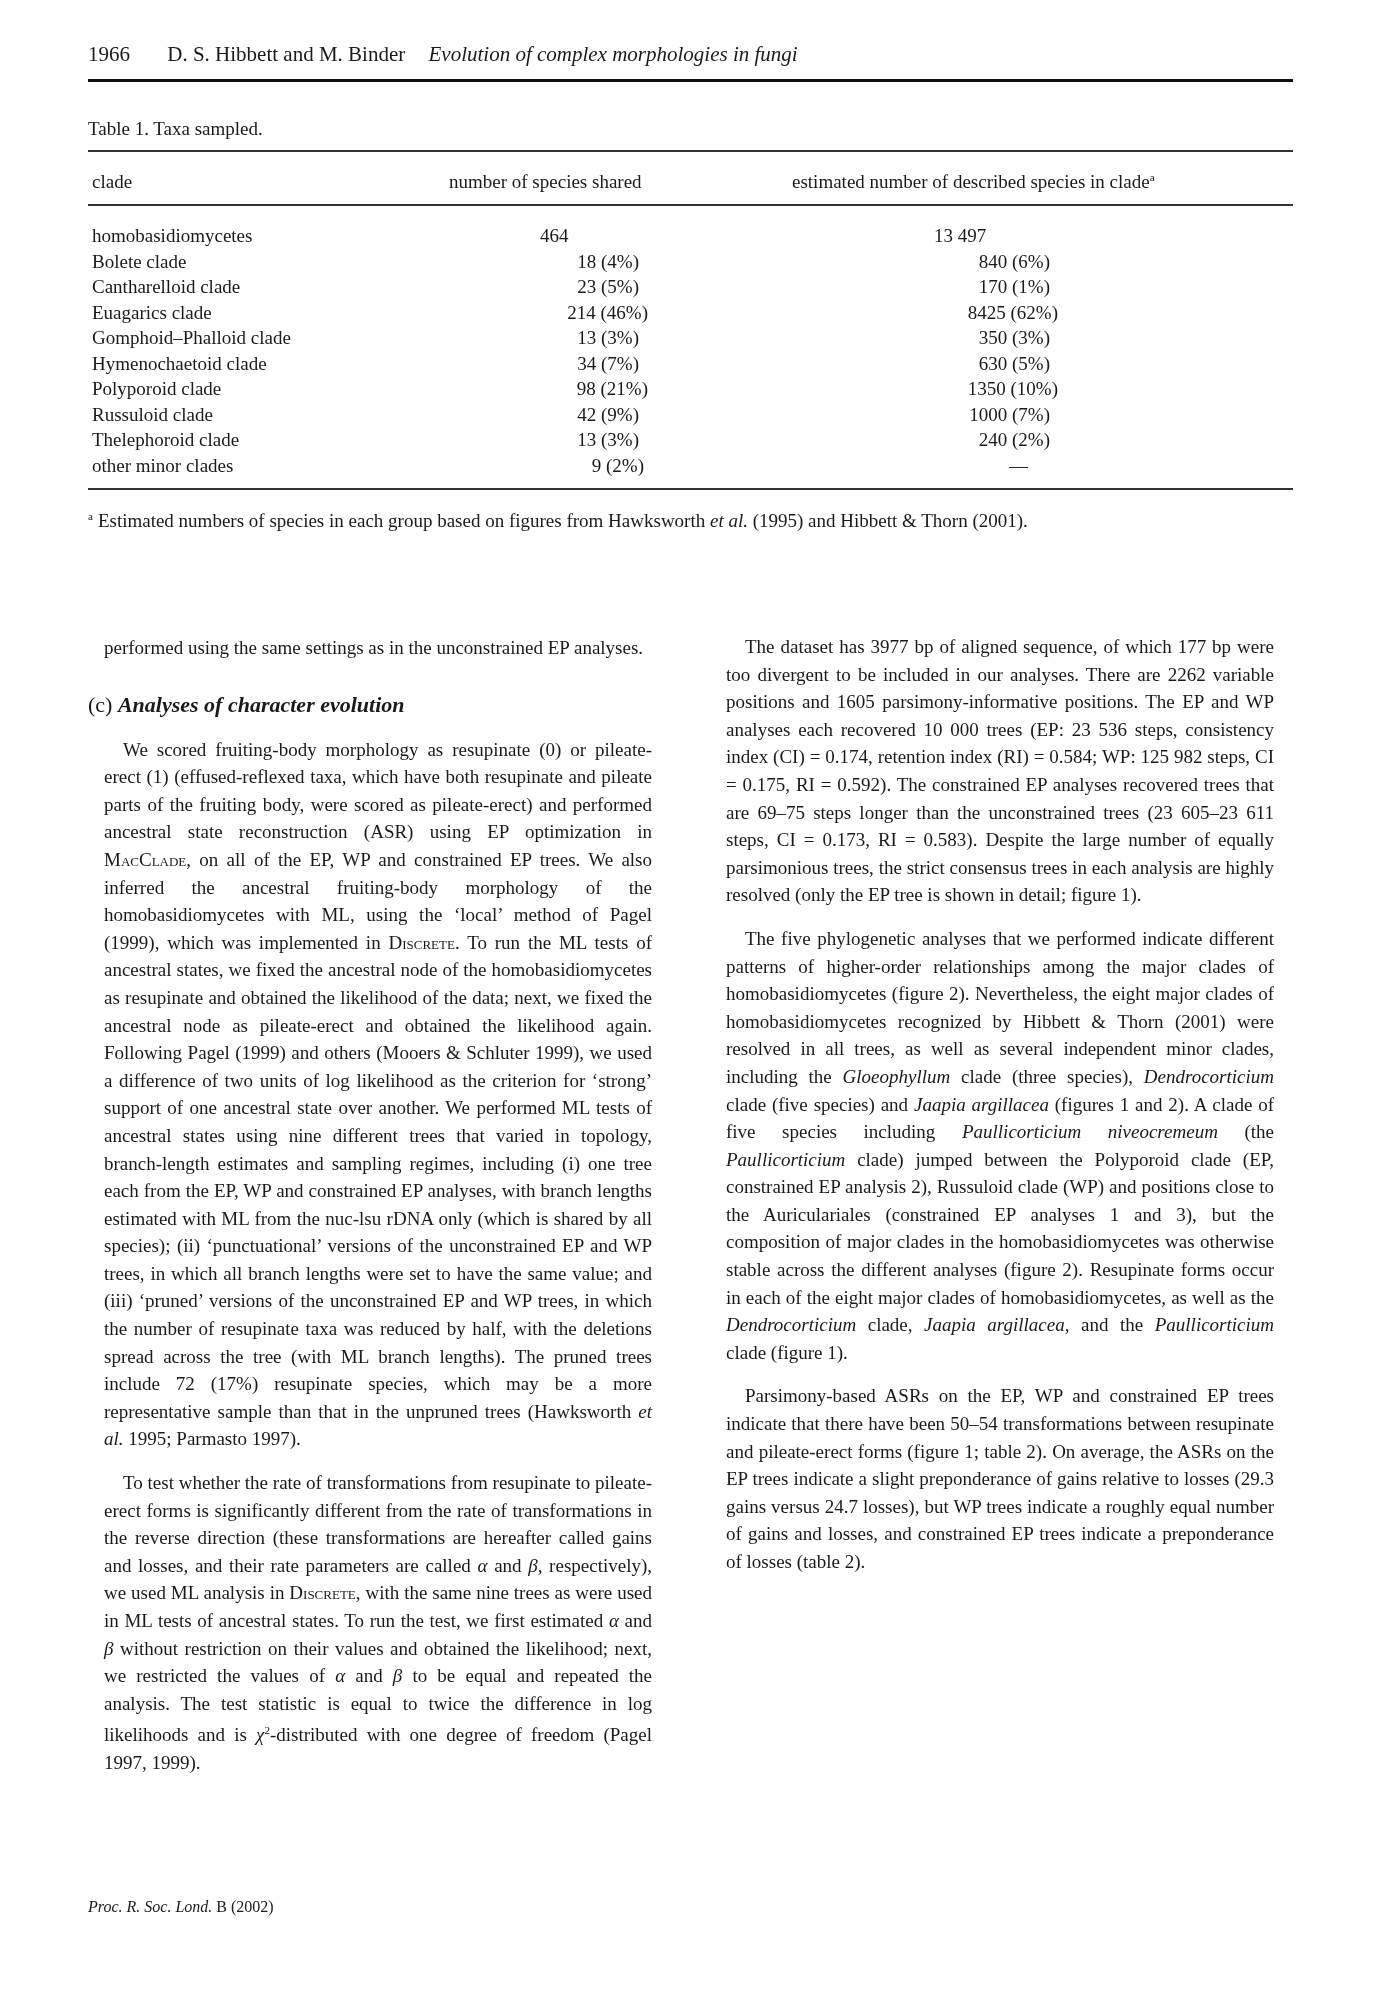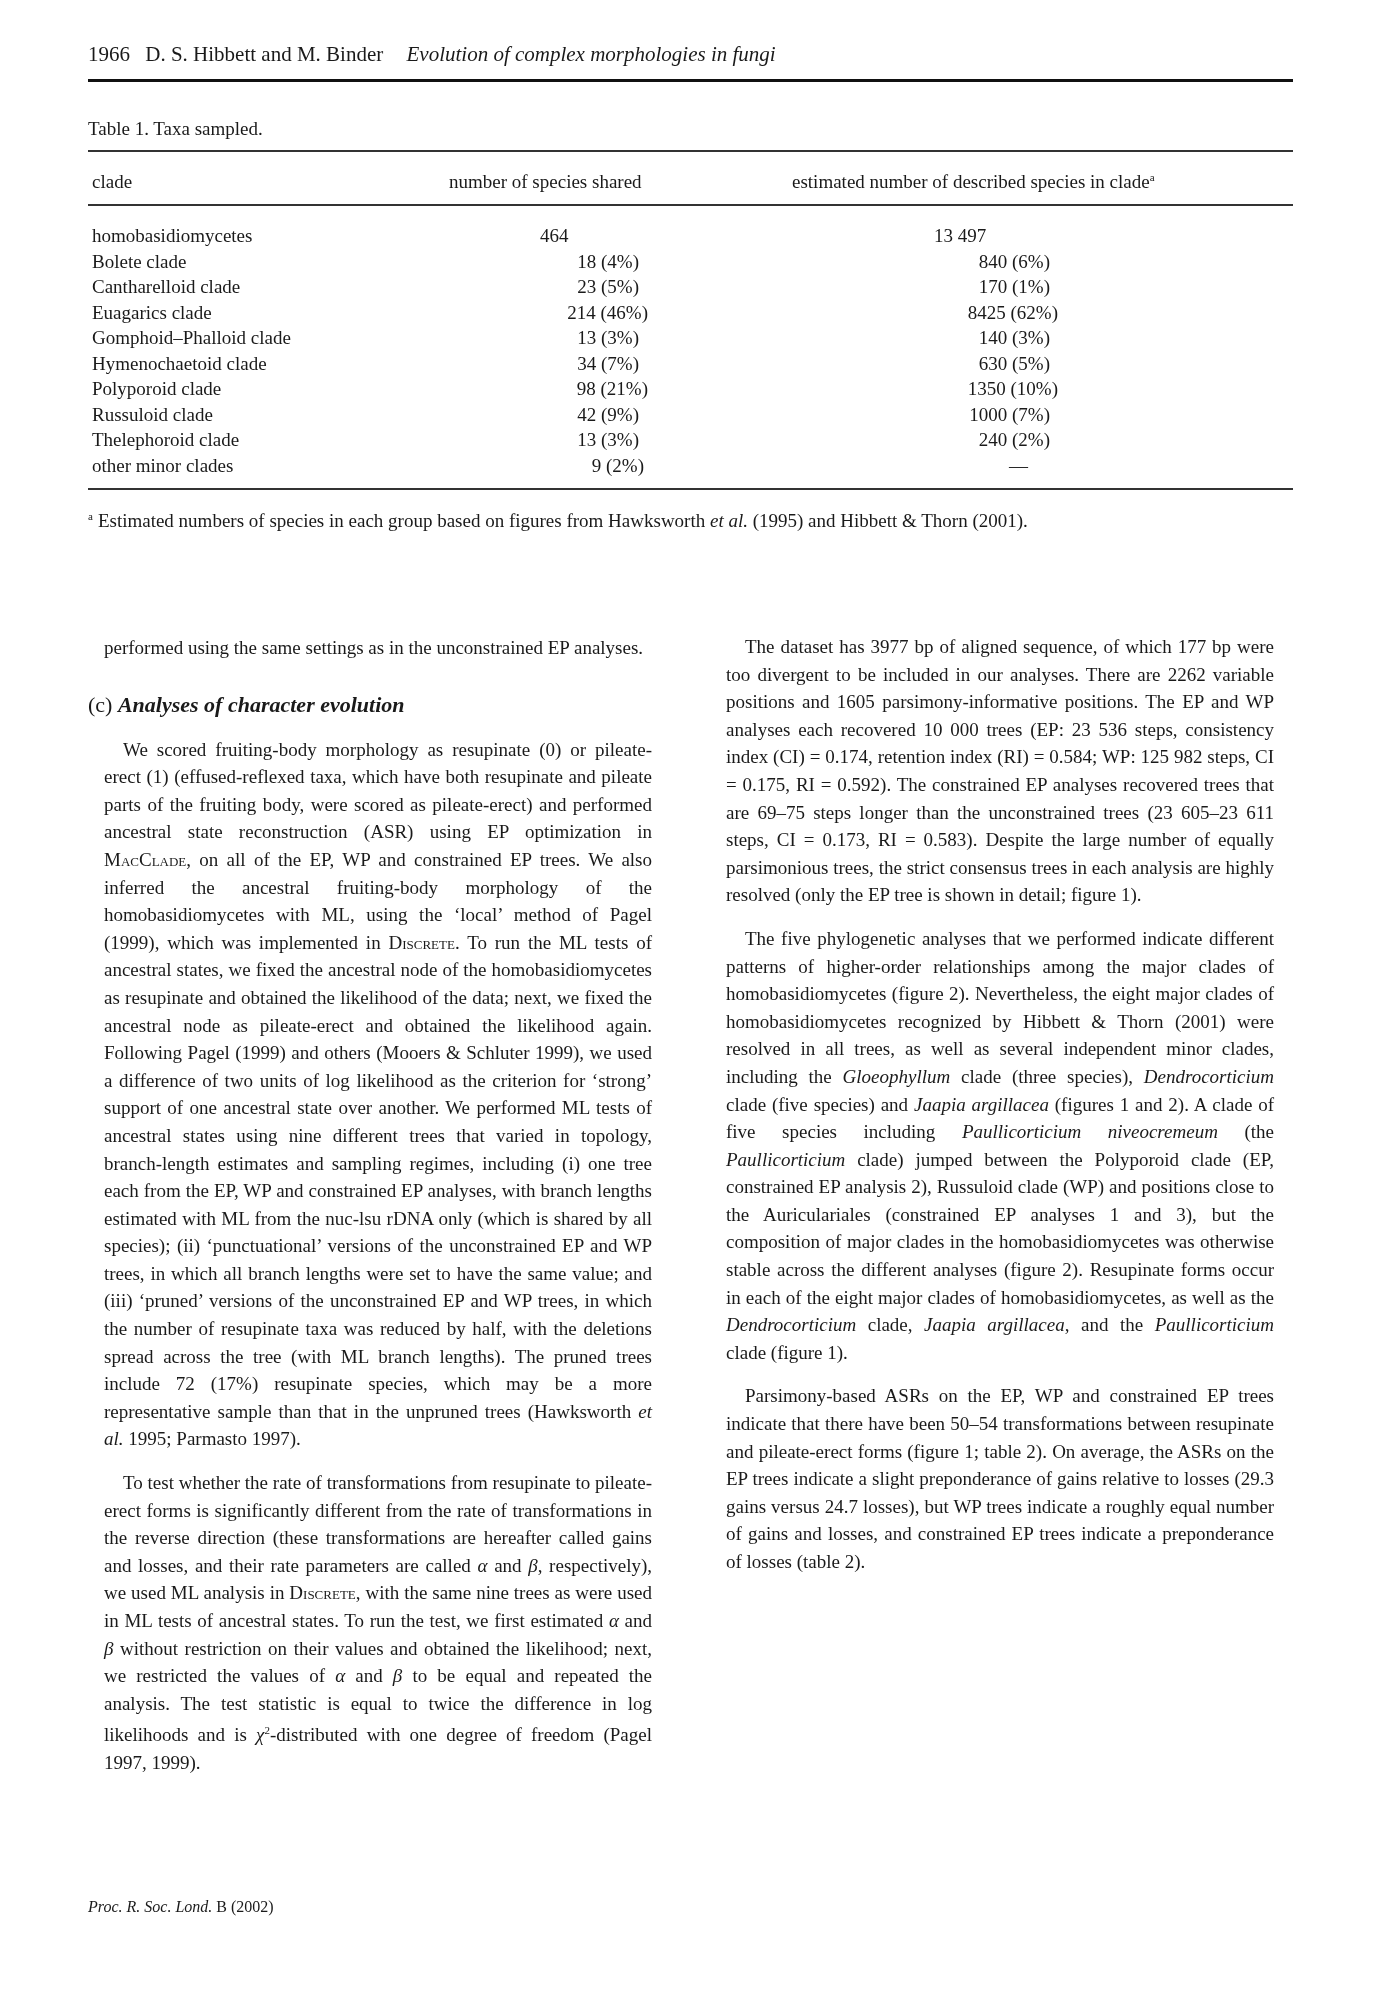--- a/index.html
+++ b/index.html
@@ -4,21 +4,21 @@
 <style>
   html, body { margin: 0; padding: 0; background: #ffffff; }
   body {
     width: 1380px; height: 2000px; position: relative; overflow: hidden;
     font-family: "Liberation Serif", "DejaVu Serif", serif; color: #1a1a1a;
   }
   .running-head {
     position: absolute; left: 88px; top: 42px; width: 1205px;
     font-size: 21px; white-space: nowrap;
   }
-  .running-head .pg { margin-right: 10px; }
+  .running-head .pg { margin-right: 32px; }
   .running-head .authors { margin-right: 18px; }
   .running-head .title { font-style: italic; }
   .head-rule { position: absolute; left: 88px; top: 79px; width: 1205px; height: 3px; background: #111; }
 
   .table-caption { position: absolute; left: 88px; top: 118px; font-size: 19px; }
   .rule-thin { position: absolute; left: 88px; width: 1205px; height: 2px; background: #333; }
   .tbl { position: absolute; left: 0; top: 0; font-size: 19px; }
   .col-head { position: absolute; top: 171px; font-size: 19px; white-space: nowrap; }
   .col-head sup { font-size: 11px; vertical-align: 7px; }
   .trow { position: absolute; left: 0; width: 1380px; height: 25px; font-size: 19px; }
@@ -81,21 +81,21 @@
     <span class="c3">170 (1%)</span>
   </div>
   <div class="trow" style="top:301.5px">
     <span class="c1">Euagarics clade</span>
     <span class="c2" style="right:732px">214 (46%)</span>
     <span class="c3" style="right:322px">8425 (62%)</span>
   </div>
   <div class="trow" style="top:327px">
     <span class="c1">Gomphoid–Phalloid clade</span>
     <span class="c2">13 (3%)</span>
-    <span class="c3">140 (3%)</span>
+    <span class="c3">350 (3%)</span>
   </div>
   <div class="trow" style="top:352.5px">
     <span class="c1">Hymenochaetoid clade</span>
     <span class="c2">34 (7%)</span>
     <span class="c3">630 (5%)</span>
   </div>
   <div class="trow" style="top:378px">
     <span class="c1">Polyporoid clade</span>
     <span class="c2" style="right:732px">98 (21%)</span>
     <span class="c3" style="right:322px">1350 (10%)</span>

